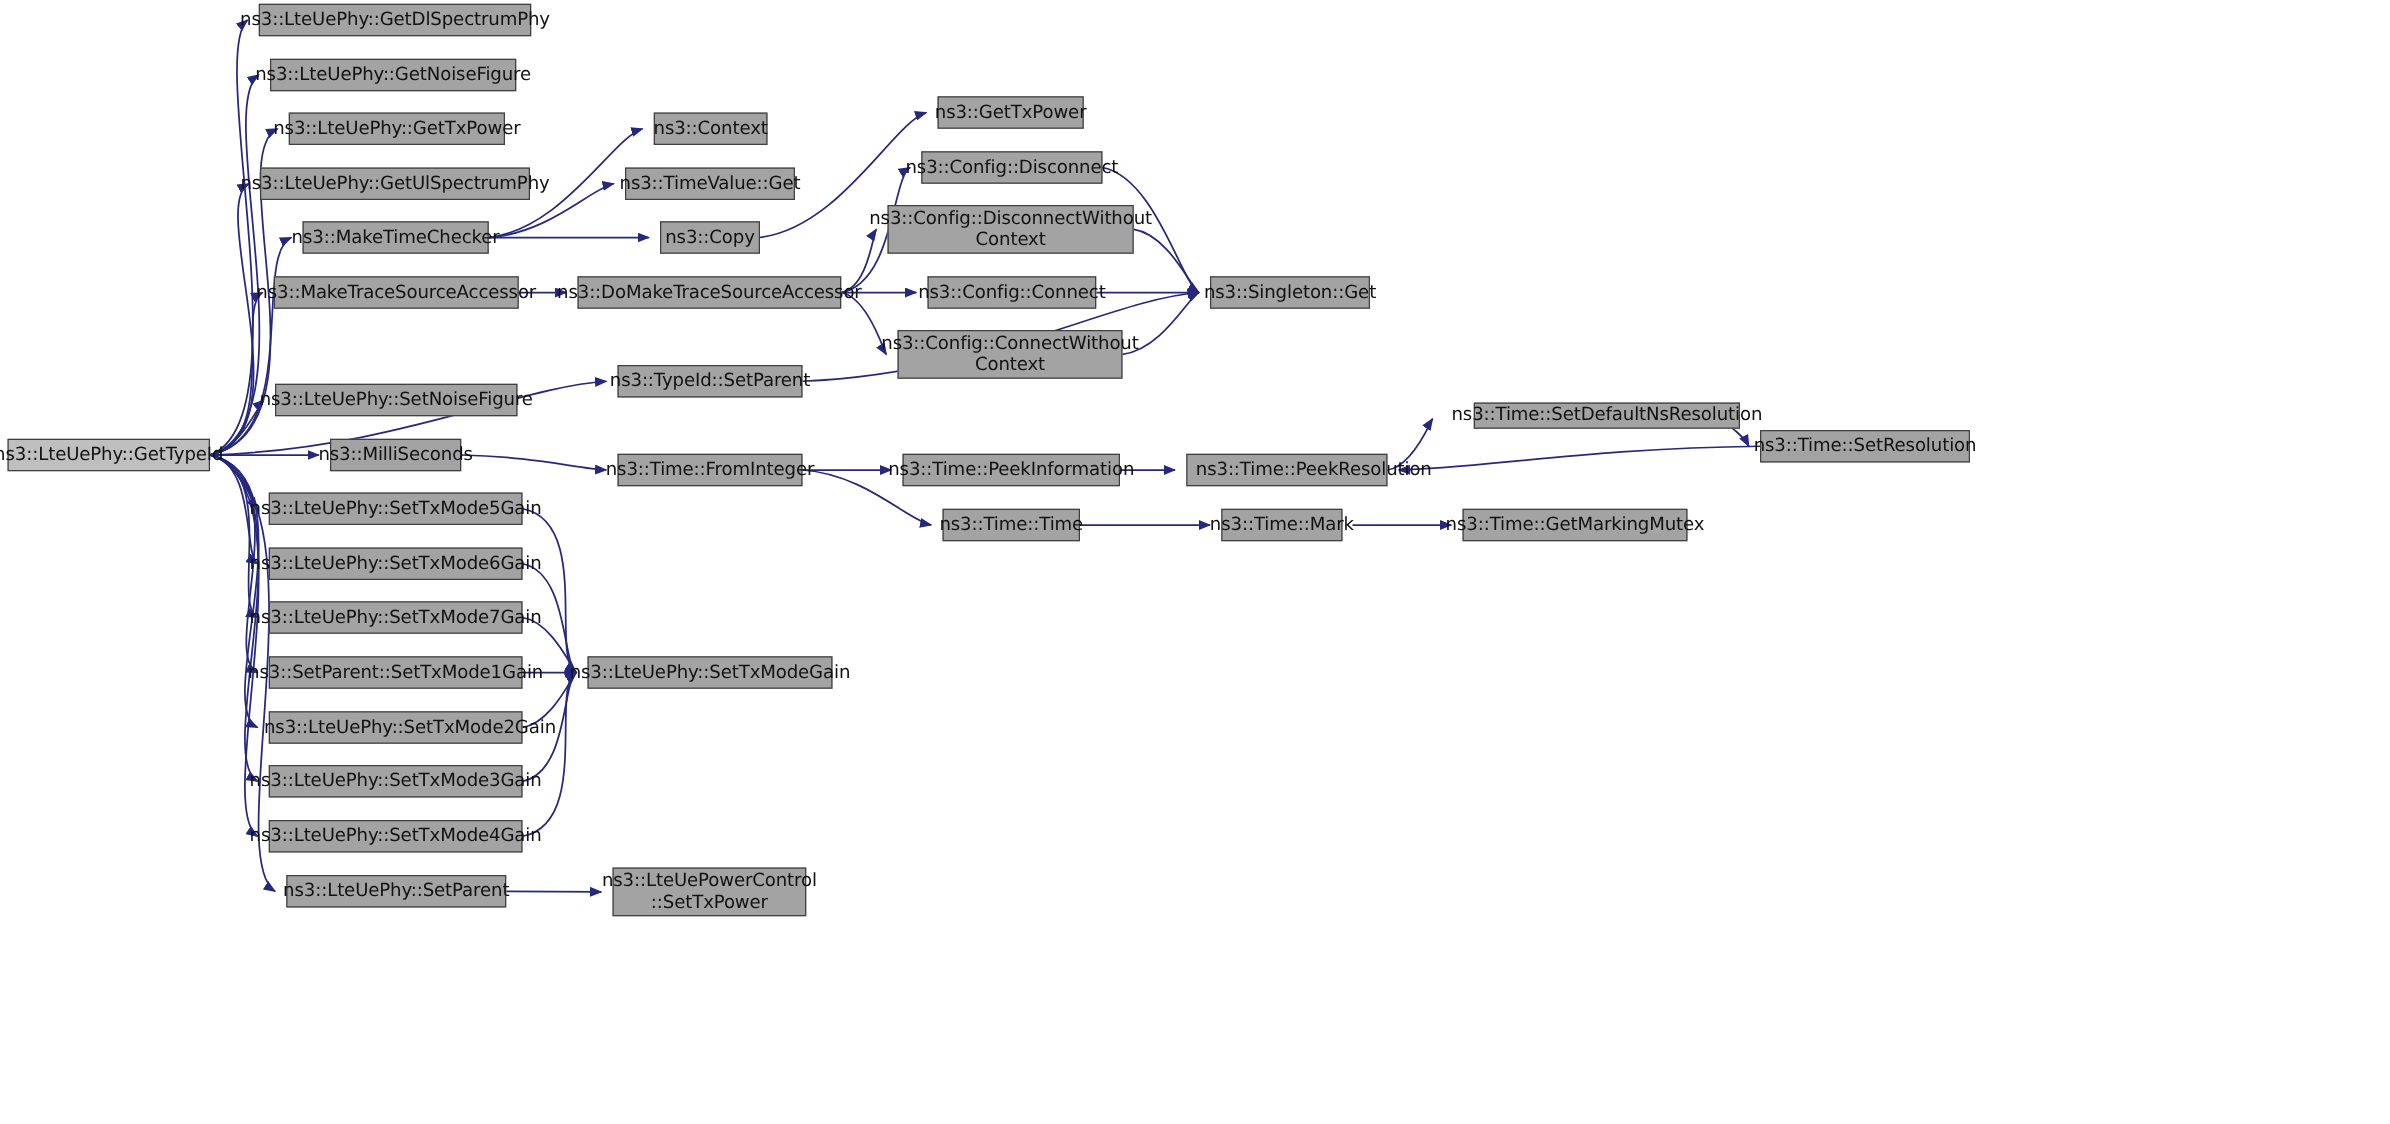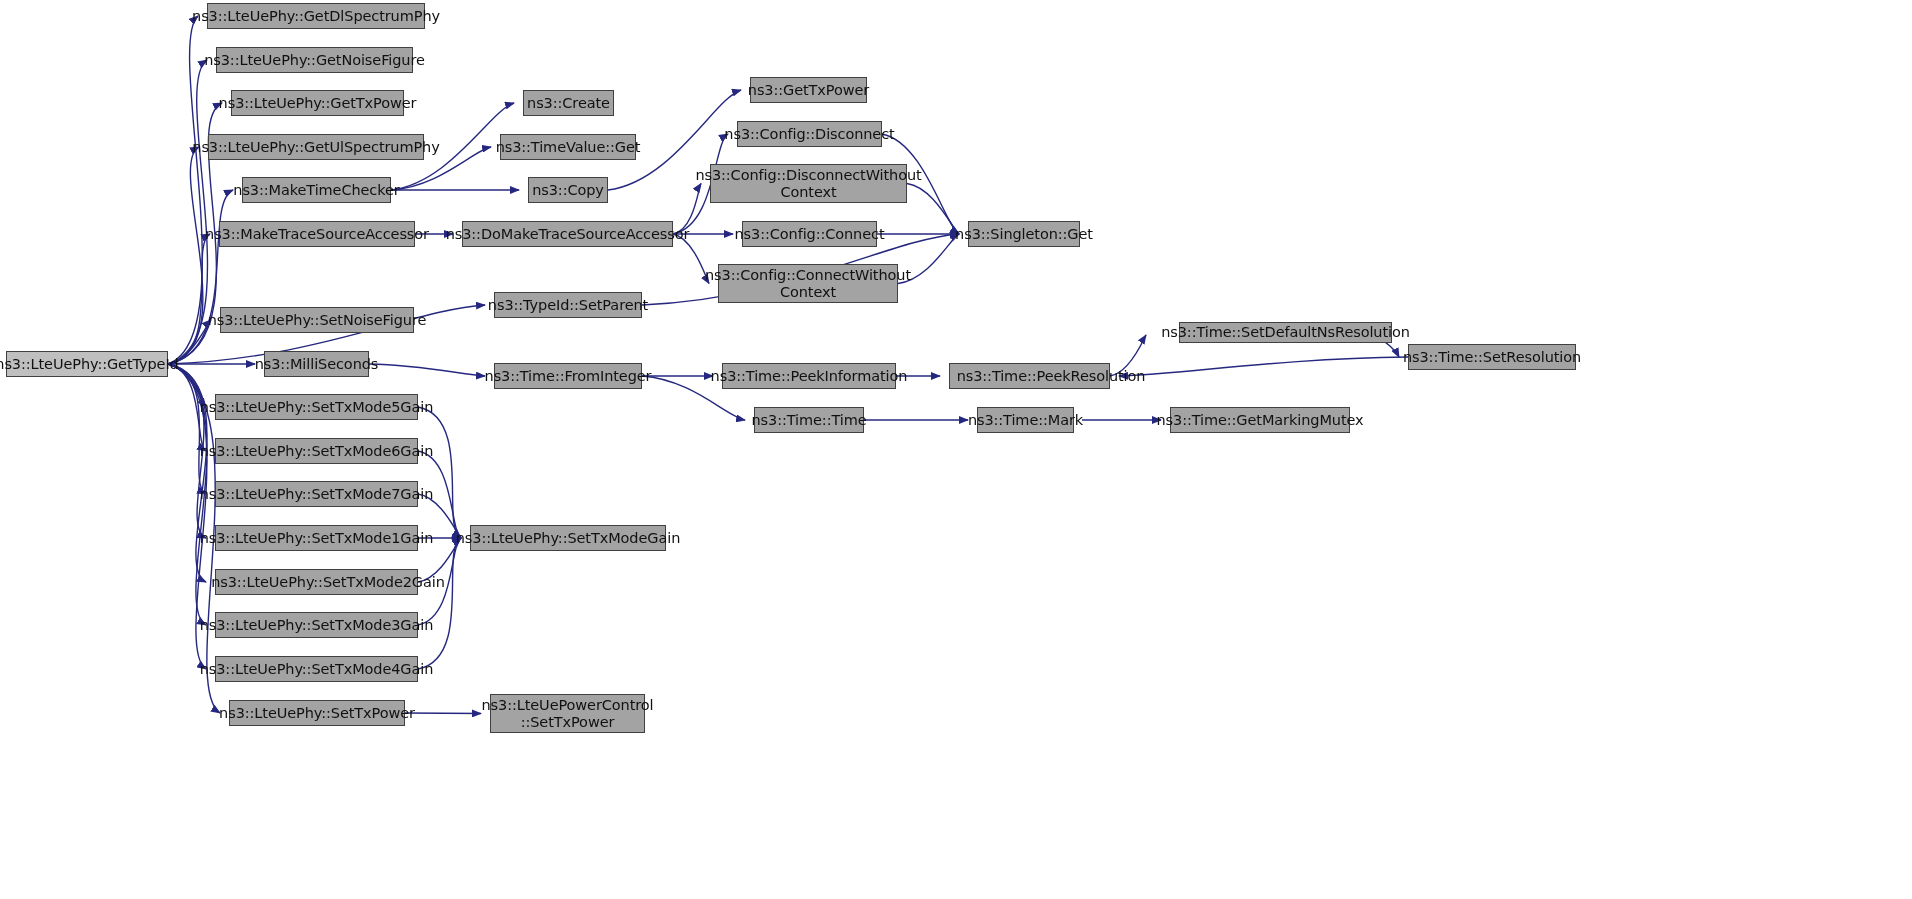--- a/index.html
+++ b/index.html
@@ -104,43 +104,43 @@
       <div class="node" style="left: 216px; top: 47px; width: 197px; height: 26px;"><span class="lbl">ns3::LteUePhy::GetNoiseFigure</span></div>
       <div class="node" style="left: 231px; top: 90px; width: 173px; height: 26px;"><span class="lbl">ns3::LteUePhy::GetTxPower</span></div>
       <div class="node" style="left: 208px; top: 134px; width: 216px; height: 26px;"><span class="lbl">ns3::LteUePhy::GetUlSpectrumPhy</span></div>
       <div class="node" style="left: 242px; top: 177px; width: 149px; height: 26px;"><span class="lbl">ns3::MakeTimeChecker</span></div>
       <div class="node" style="left: 219px; top: 221px; width: 196px; height: 26px;"><span class="lbl">ns3::MakeTraceSourceAccessor</span></div>
       <div class="node" style="left: 220px; top: 307px; width: 194px; height: 26px;"><span class="lbl">ns3::LteUePhy::SetNoiseFigure</span></div>
       <div class="node" style="left: 264px; top: 351px; width: 105px; height: 26px;"><span class="lbl">ns3::MilliSeconds</span></div>
       <div class="node" style="left: 215px; top: 394px; width: 203px; height: 26px;"><span class="lbl">ns3::LteUePhy::SetTxMode5Gain</span></div>
       <div class="node" style="left: 215px; top: 438px; width: 203px; height: 26px;"><span class="lbl">ns3::LteUePhy::SetTxMode6Gain</span></div>
       <div class="node" style="left: 215px; top: 481px; width: 203px; height: 26px;"><span class="lbl">ns3::LteUePhy::SetTxMode7Gain</span></div>
-      <div class="node" style="left: 215px; top: 525px; width: 203px; height: 26px;"><span class="lbl">ns3::LteUePhy::SetTxMode1Gain</span></div>
+      <div class="node" style="left: 215px; top: 525px; width: 203px; height: 26px;"><span class="lbl">ns3::SetParent::SetTxMode1Gain</span></div>
       <div class="node" style="left: 215px; top: 569px; width: 203px; height: 26px; padding-left: 23px;"><span class="lbl">ns3::LteUePhy::SetTxMode2Gain</span></div>
       <div class="node" style="left: 215px; top: 612px; width: 203px; height: 26px;"><span class="lbl">ns3::LteUePhy::SetTxMode3Gain</span></div>
       <div class="node" style="left: 215px; top: 656px; width: 203px; height: 26px;"><span class="lbl">ns3::LteUePhy::SetTxMode4Gain</span></div>
-      <div class="node" style="left: 229px; top: 700px; width: 176px; height: 26px;"><span class="lbl">ns3::LteUePhy::SetTxPower</span></div>
-      <div class="node" style="left: 523px; top: 90px; width: 91px; height: 26px;"><span class="lbl">ns3::Create</span></div>
+      <div class="node" style="left: 229px; top: 700px; width: 176px; height: 26px;"><span class="lbl">ns3::LteUePhy::SetParent</span></div>
+      <div class="node" style="left: 523px; top: 90px; width: 91px; height: 26px;"><span class="lbl">ns3::Context</span></div>
       <div class="node" style="left: 500px; top: 134px; width: 136px; height: 26px;"><span class="lbl">ns3::TimeValue::Get</span></div>
       <div class="node" style="left: 528px; top: 177px; width: 80px; height: 26px;"><span class="lbl">ns3::Copy</span></div>
       <div class="node" style="left: 462px; top: 221px; width: 211px; height: 26px;"><span class="lbl">ns3::DoMakeTraceSourceAccessor</span></div>
       <div class="node" style="left: 494px; top: 292px; width: 148px; height: 26px;"><span class="lbl">ns3::TypeId::SetParent</span></div>
       <div class="node" style="left: 494px; top: 363px; width: 148px; height: 26px;"><span class="lbl">ns3::Time::FromInteger</span></div>
       <div class="node" style="left: 490px; top: 694px; width: 155px; height: 39px;"><span class="lbl">ns3::LteUePowerControl
 ::SetTxPower</span></div>
       <div class="node" style="left: 750px; top: 77px; width: 117px; height: 26px;"><span class="lbl">ns3::GetTxPower</span></div>
       <div class="node" style="left: 737px; top: 121px; width: 145px; height: 26px;"><span class="lbl">ns3::Config::Disconnect</span></div>
       <div class="node" style="left: 710px; top: 164px; width: 197px; height: 39px;"><span class="lbl">ns3::Config::DisconnectWithout
 Context</span></div>
       <div class="node" style="left: 742px; top: 221px; width: 135px; height: 26px;"><span class="lbl">ns3::Config::Connect</span></div>
       <div class="node" style="left: 718px; top: 264px; width: 180px; height: 39px;"><span class="lbl">ns3::Config::ConnectWithout
 Context</span></div>
       <div class="node" style="left: 722px; top: 363px; width: 174px; height: 26px;"><span class="lbl">ns3::Time::PeekInformation</span></div>
       <div class="node" style="left: 754px; top: 407px; width: 110px; height: 26px;"><span class="lbl">ns3::Time::Time</span></div>
       <div class="node" style="left: 470px; top: 525px; width: 196px; height: 26px;"><span class="lbl">ns3::LteUePhy::SetTxModeGain</span></div>
-      <div class="node" style="left: 968px; top: 221px; width: 112px; height: 26px;"><span class="lbl">ns3::Singleton::Get</span></div>
+      <div class="node" style="left: 968px; top: 221px; width: 128px; height: 26px;"><span class="lbl">ns3::Singleton::Get</span></div>
       <div class="node" style="left: 949px; top: 363px; width: 161px; height: 26px; padding-left: 43px;"><span class="lbl">ns3::Time::PeekResolution</span></div>
       <div class="node" style="left: 977px; top: 407px; width: 97px; height: 26px;"><span class="lbl">ns3::Time::Mark</span></div>
       <div class="node" style="left: 1179px; top: 322px; width: 213px; height: 21px;"><span class="lbl">ns3::Time::SetDefaultNsResolution</span></div>
       <div class="node" style="left: 1170px; top: 407px; width: 180px; height: 26px;"><span class="lbl">ns3::Time::GetMarkingMutex</span></div>
       <div class="node" style="left: 1408px; top: 344px; width: 168px; height: 26px;"><span class="lbl">ns3::Time::SetResolution</span></div>
     </div>
 </div>
 
 </body></html>

